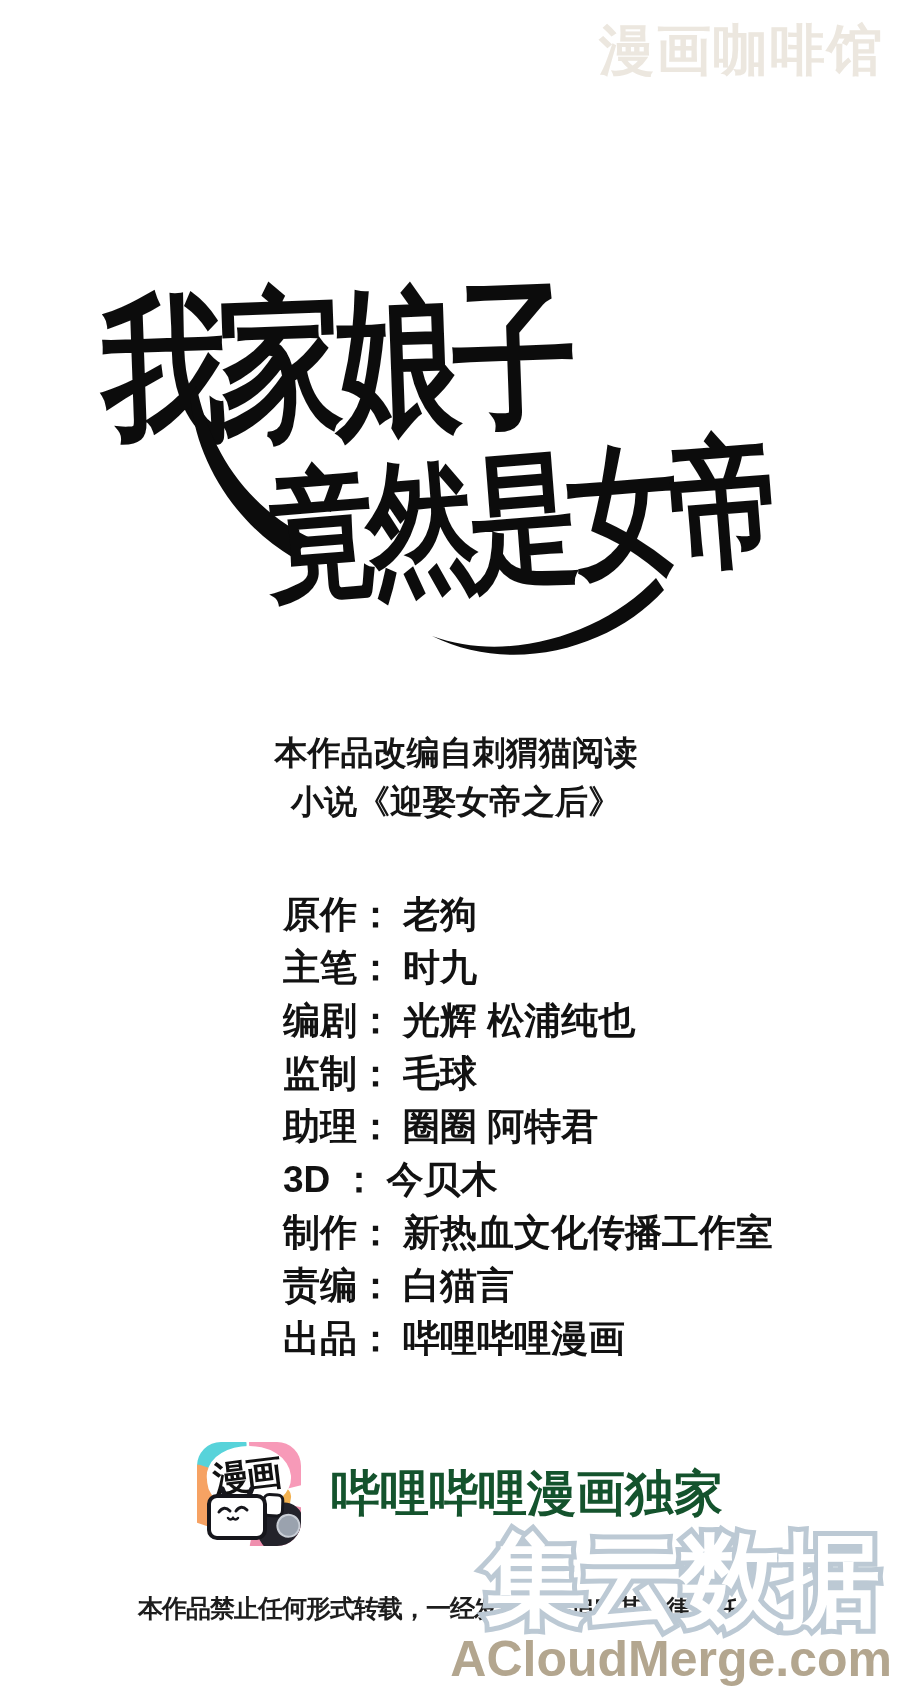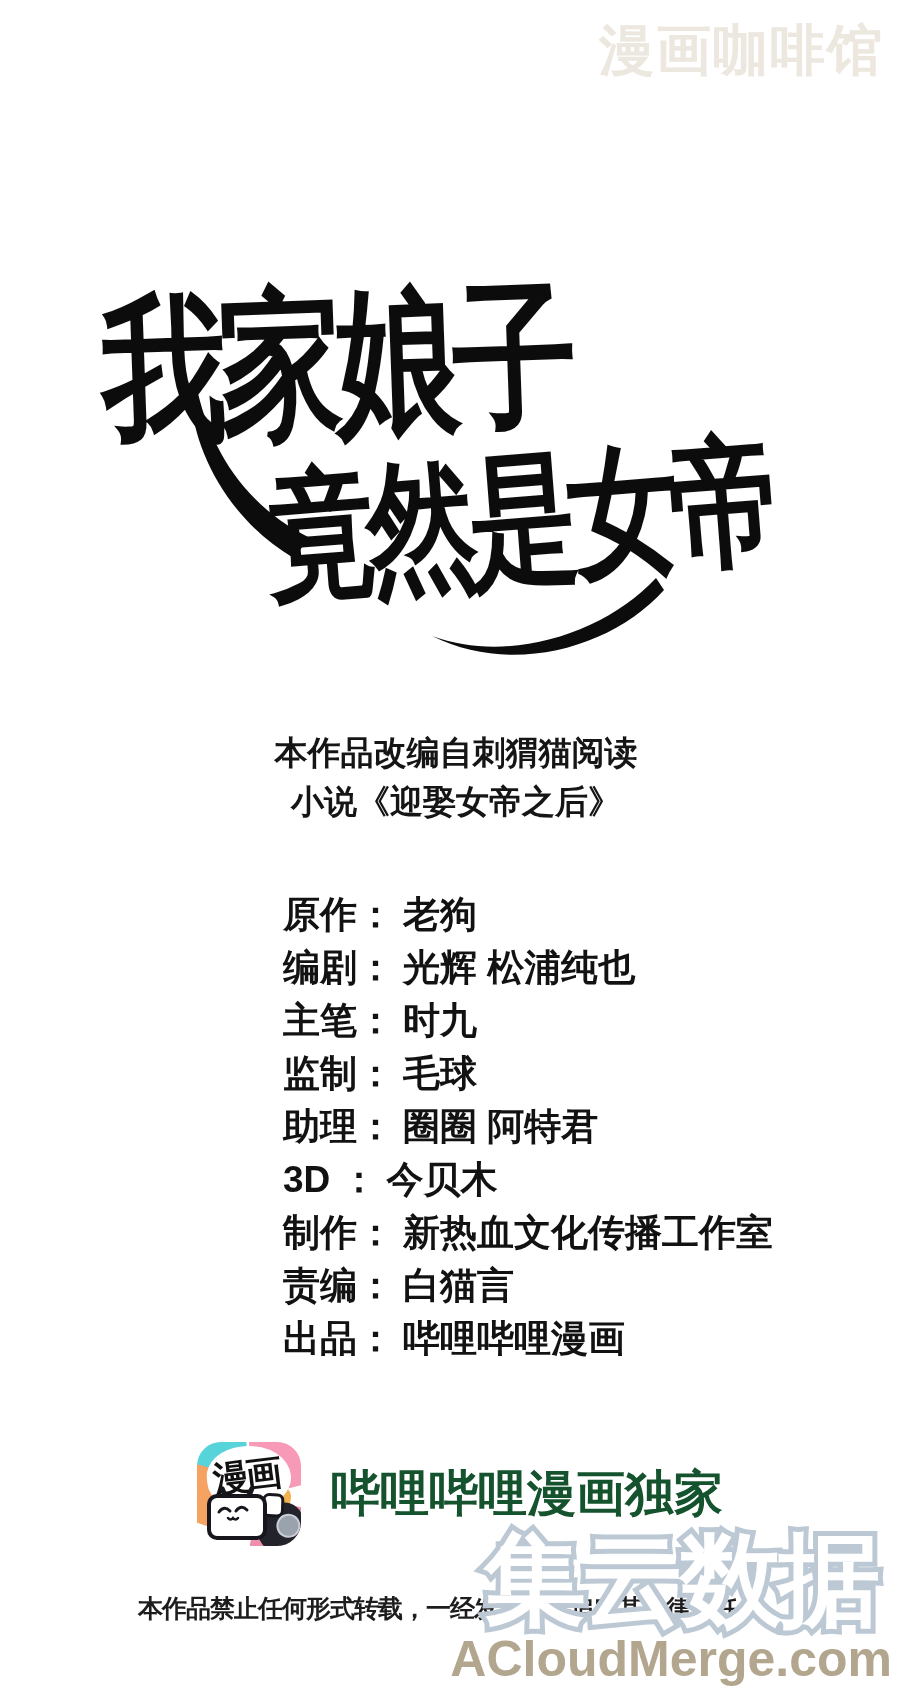--- a/index.html
+++ b/index.html
@@ -103,26 +103,26 @@
     <div>本作品改编自刺猬猫阅读</div>
     <div>小说《迎娶女帝之后》</div>
   </div>
 
   <div class="credits">
     <div class="credit-row">
       <span class="credit-label">原作：</span>
       <span class="credit-value">老狗</span>
     </div>
     <div class="credit-row">
+      <span class="credit-label">主笔：</span>
+      <span class="credit-value">时九</span>
+    </div>
+    <div class="credit-row">
       <span class="credit-label">编剧：</span>
       <span class="credit-value">光辉 松浦纯也</span>
-    </div>
-    <div class="credit-row">
-      <span class="credit-label">主笔：</span>
-      <span class="credit-value">时九</span>
     </div>
     <div class="credit-row">
       <span class="credit-label">监制：</span>
       <span class="credit-value">毛球</span>
     </div>
     <div class="credit-row">
       <span class="credit-label">助理：</span>
       <span class="credit-value">圈圈 阿特君</span>
     </div>
     <div class="credit-row">

